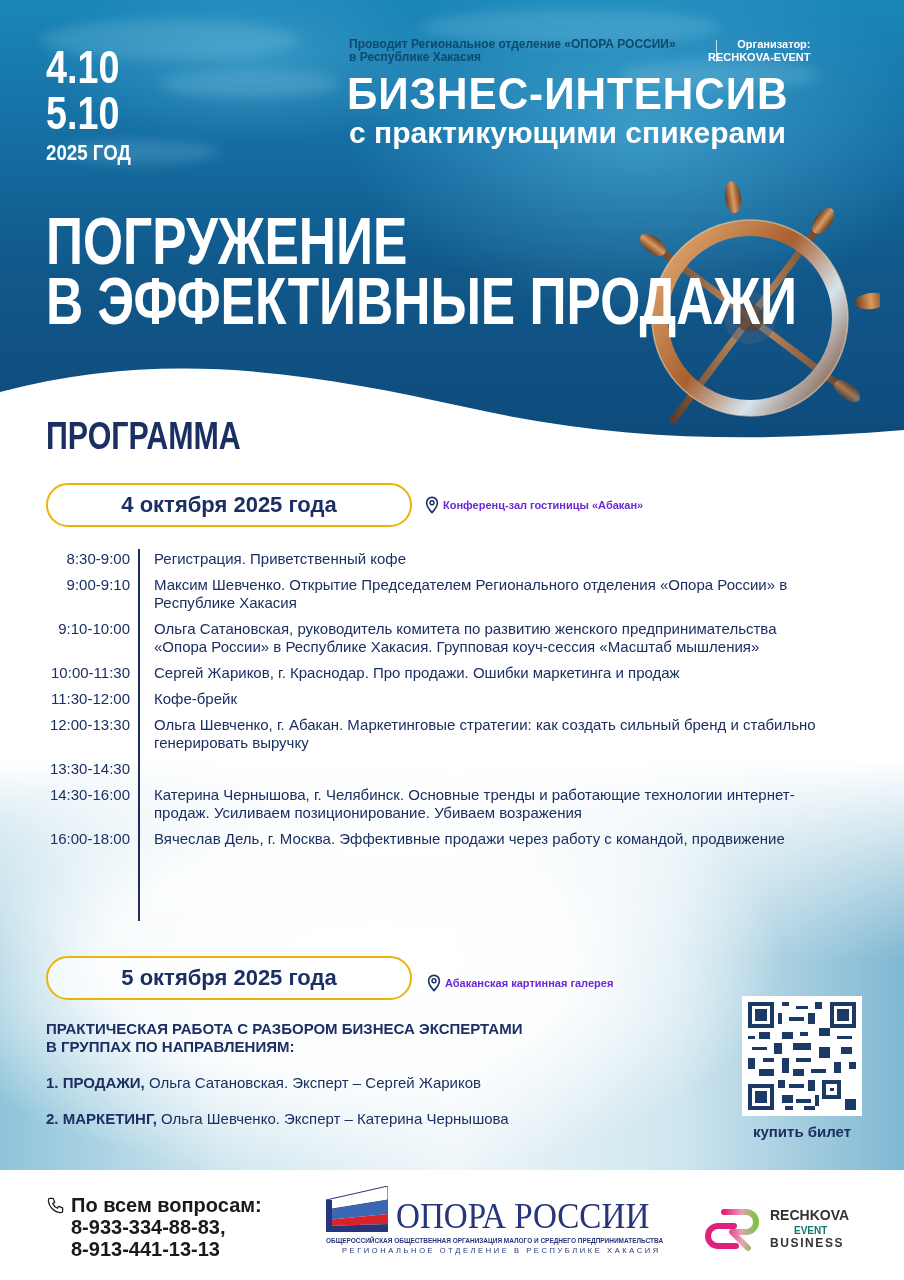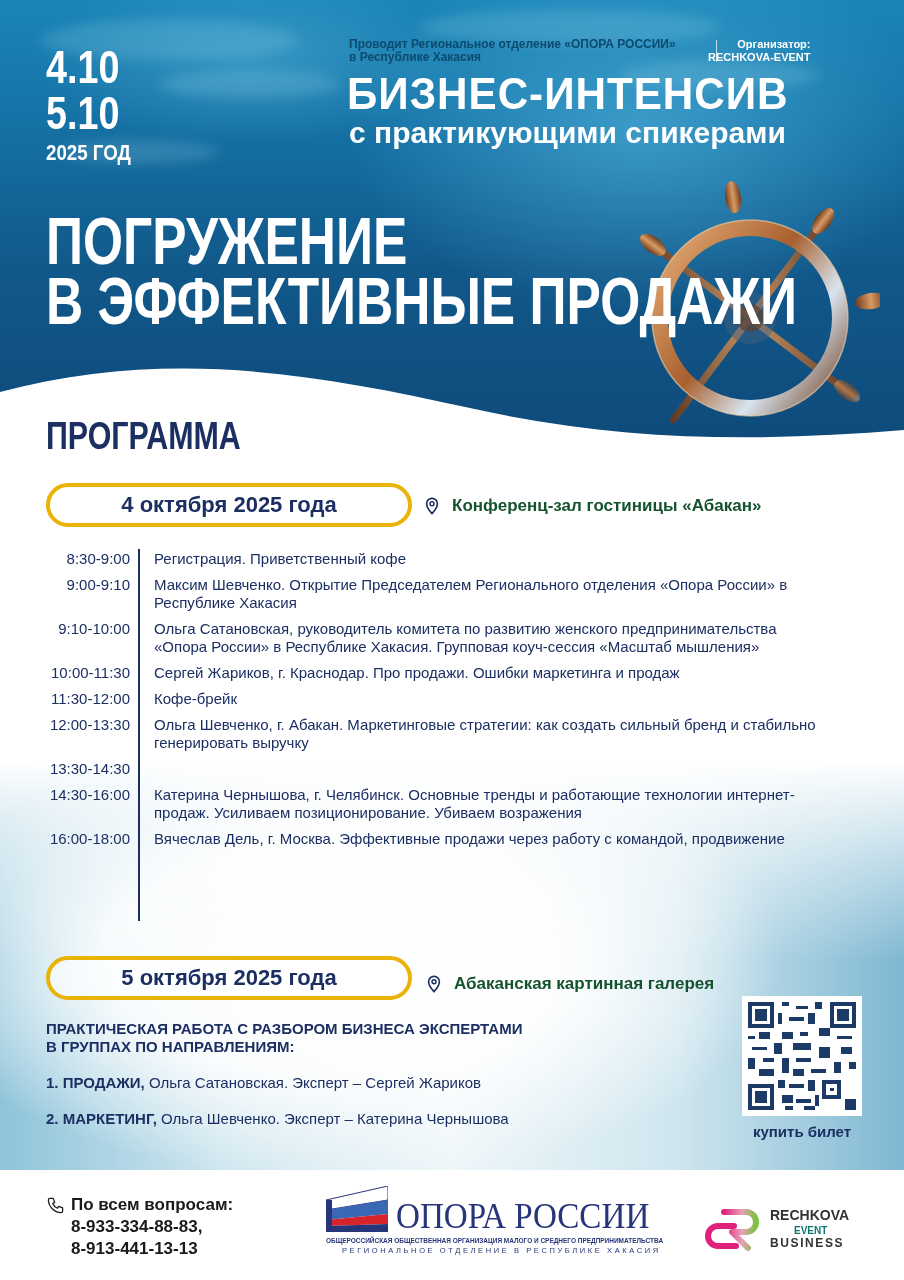--- a/index.html
+++ b/index.html
@@ -32,22 +32,22 @@
   .event-sub { position: absolute; left: 349px; top: 116px; color: #ffffff; font-size: 30px; font-weight: 700; line-height: 34px; white-space: nowrap; }
 
   .main-title { position: absolute; left: 46px; top: 212px; color: #ffffff; font-weight: 700; font-size: 66px; line-height: 58px; white-space: nowrap; transform: scaleX(0.78); transform-origin: left; letter-spacing: 0px; }
   .main-title div { height: 60px; }
 
   .wheel { position: absolute; left: 600px; top: 168px; width: 280px; height: 280px; }
 
   
   .program-title { position: absolute; left: 46px; top: 416px; font-size: 38px; font-weight: 700; color: #1c2f63; transform: scaleX(0.8); transform-origin: left; line-height: 40px; }
 
-  .date-pill { position: absolute; left: 46px; width: 366px; height: 44px; border: 4px solid #eab308; border-radius: 22px; display: flex; align-items: center; justify-content: center; font-size: 22px; font-weight: 700; color: #1c2f63; background: rgba(255,255,255,0.6); }
-  .venue { position: absolute; display: flex; align-items: center; gap: 12px; font-size: 17px; color: #14532d; font-weight: 700; }
+  .date-pill { position: absolute; left: 46px; width: 366px; height: 44px; border: 2px solid #eab308; border-radius: 22px; display: flex; align-items: center; justify-content: center; font-size: 22px; font-weight: 700; color: #1c2f63; background: rgba(255,255,255,0.6); }
+  .venue { position: absolute; display: flex; align-items: center; gap: 3px; font-size: 11px; color: #6d28d9; font-weight: 700; }
   .venue svg { width: 16px; height: 18px; }
 
   .schedule { position: absolute; left: 40px; top: 550px; width: 790px; }
   .sched-line { position: absolute; left: 138px; top: 549px; width: 2px; height: 372px; background: #1c2f63; }
   .row { display: flex; font-size: 15px; line-height: 18px; color: #1c2f63; margin-bottom: 8px; }
   .row .time { width: 90px; text-align: right; padding-right: 0; flex: none; font-weight: 400; }
   .row .desc { padding-left: 24px; flex: 1; }
 
   
   .lower-bg { position: absolute; left: 0; top: 760px; width: 904px; height: 410px;
@@ -60,21 +60,21 @@
   .practice { position: absolute; left: 46px; top: 1020px; font-size: 15px; line-height: 18px; font-weight: 700; color: #1c2f63; width: 600px; }
   .group { position: absolute; left: 46px; font-size: 15px; line-height: 18px; color: #1c2f63; }
   .group b { font-weight: 700; }
 
   .qr-box { position: absolute; left: 742px; top: 996px; width: 120px; height: 120px; background: #ffffff; padding: 6px; }
   .qr-box svg { width: 108px; height: 108px; display: block; }
   .qr-label { position: absolute; left: 740px; top: 1123px; width: 124px; text-align: center; font-size: 15px; color: #1c2f63; font-weight: 700; }
 
   
   .footer { position: absolute; left: 0; top: 1170px; width: 904px; height: 110px; background: #ffffff; }
-  .contact { position: absolute; left: 46px; top: 1194px; font-size: 17px; line-height: 22px; color: #1a1a1a; font-weight: 700; }
+  .contact { position: absolute; left: 46px; top: 1194px; font-size: 20px; line-height: 22px; color: #1a1a1a; font-weight: 700; }
   .contact .lbl { display: flex; align-items: center; gap: 6px; }
   .contact .num { padding-left: 25px; }
   .contact svg { width: 19px; height: 19px; }
 
   .opora { position: absolute; left: 326px; top: 1186px; width: 330px; height: 72px; }
   .opora .flag { position: absolute; left: 0; top: 0; width: 62px; height: 46px; }
   .opora .name { position: absolute; left: 70px; top: 12px; font-family: "Liberation Serif", "DejaVu Serif", serif; font-size: 36px; line-height: 36px; color: #27357a; white-space: nowrap; letter-spacing: 0px; transform: scaleX(0.92); transform-origin: left; }
   .opora .l1 { position: absolute; left: 0; top: 51px; font-size: 7.2px; line-height: 8px; color: #27357a; font-weight: 700; white-space: nowrap; transform: scaleX(0.9); transform-origin: left; }
   .opora .l2 { position: absolute; left: 16px; top: 61px; font-size: 7.5px; line-height: 8px; color: #27357a; letter-spacing: 2.6px; white-space: nowrap; }
 

